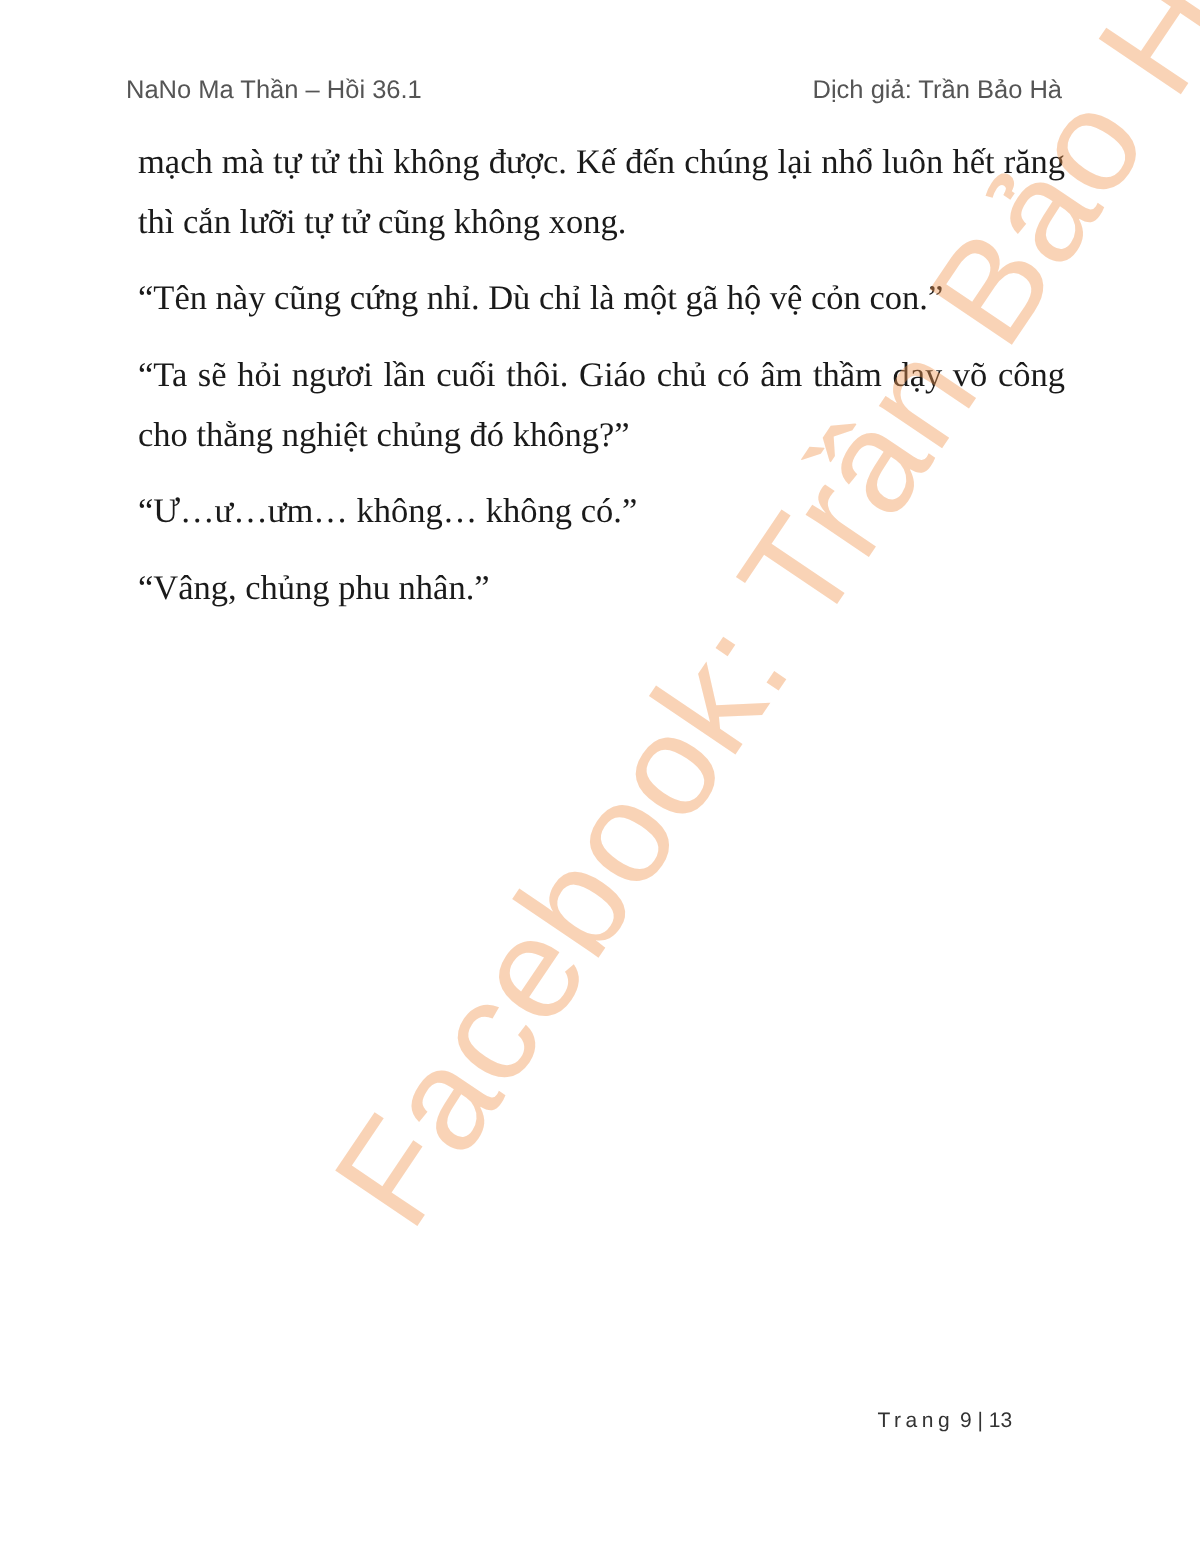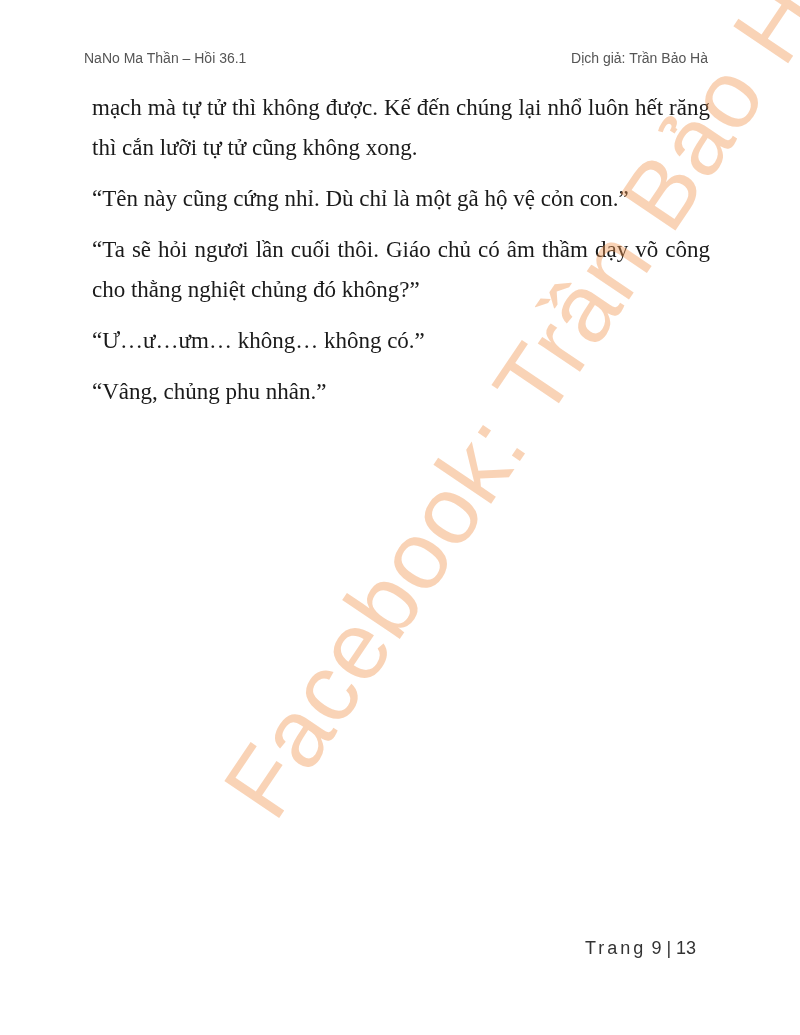--- a/index.html
+++ b/index.html
@@ -2,32 +2,32 @@
 <html><head>
 <meta charset="utf-8">
 <style>
   html, body { margin: 0; padding: 0; }
   body {
     width: 800px; height: 1035px; background: #ffffff; position: relative; overflow: hidden;
     font-family: "Liberation Serif", serif; color: #1a1a1a;
   }
   .header {
     position: absolute; top: 50px; left: 84px; right: 92px; height: 20px;
-    font-family: "Liberation Sans", sans-serif; font-size: 14px; color: #555;
+    font-family: "Liberation Sans", sans-serif; font-size: 17px; color: #555;
   }
   .header .left { position: absolute; left: 0; top: 0; }
   .header .right { position: absolute; right: 0; top: 0; }
   .body-text {
     position: absolute; left: 92px; width: 618px; top: 88px;
     font-size: 23px; line-height: 40px; text-align: justify;
   }
   .body-text p { margin: 0 0 11px 0; }
   .footer {
     position: absolute; top: 938px; left: 585px;
-    font-family: "Liberation Sans", sans-serif; font-size: 18px; color: #333;
+    font-family: "Liberation Sans", sans-serif; font-size: 14px; color: #333;
   }
   .footer .label { letter-spacing: 3px; }
   .watermark {
     position: absolute; left: 400px; top: 535px; transform-origin: 0 0;
     transform: rotate(-56deg) translate(-310px, -30px);
     font-family: "Liberation Sans", sans-serif; font-size: 96px; white-space: nowrap;
     color: rgba(240, 150, 80, 0.42); pointer-events: none; letter-spacing: 1px;
   }
 </style>
 </head>

